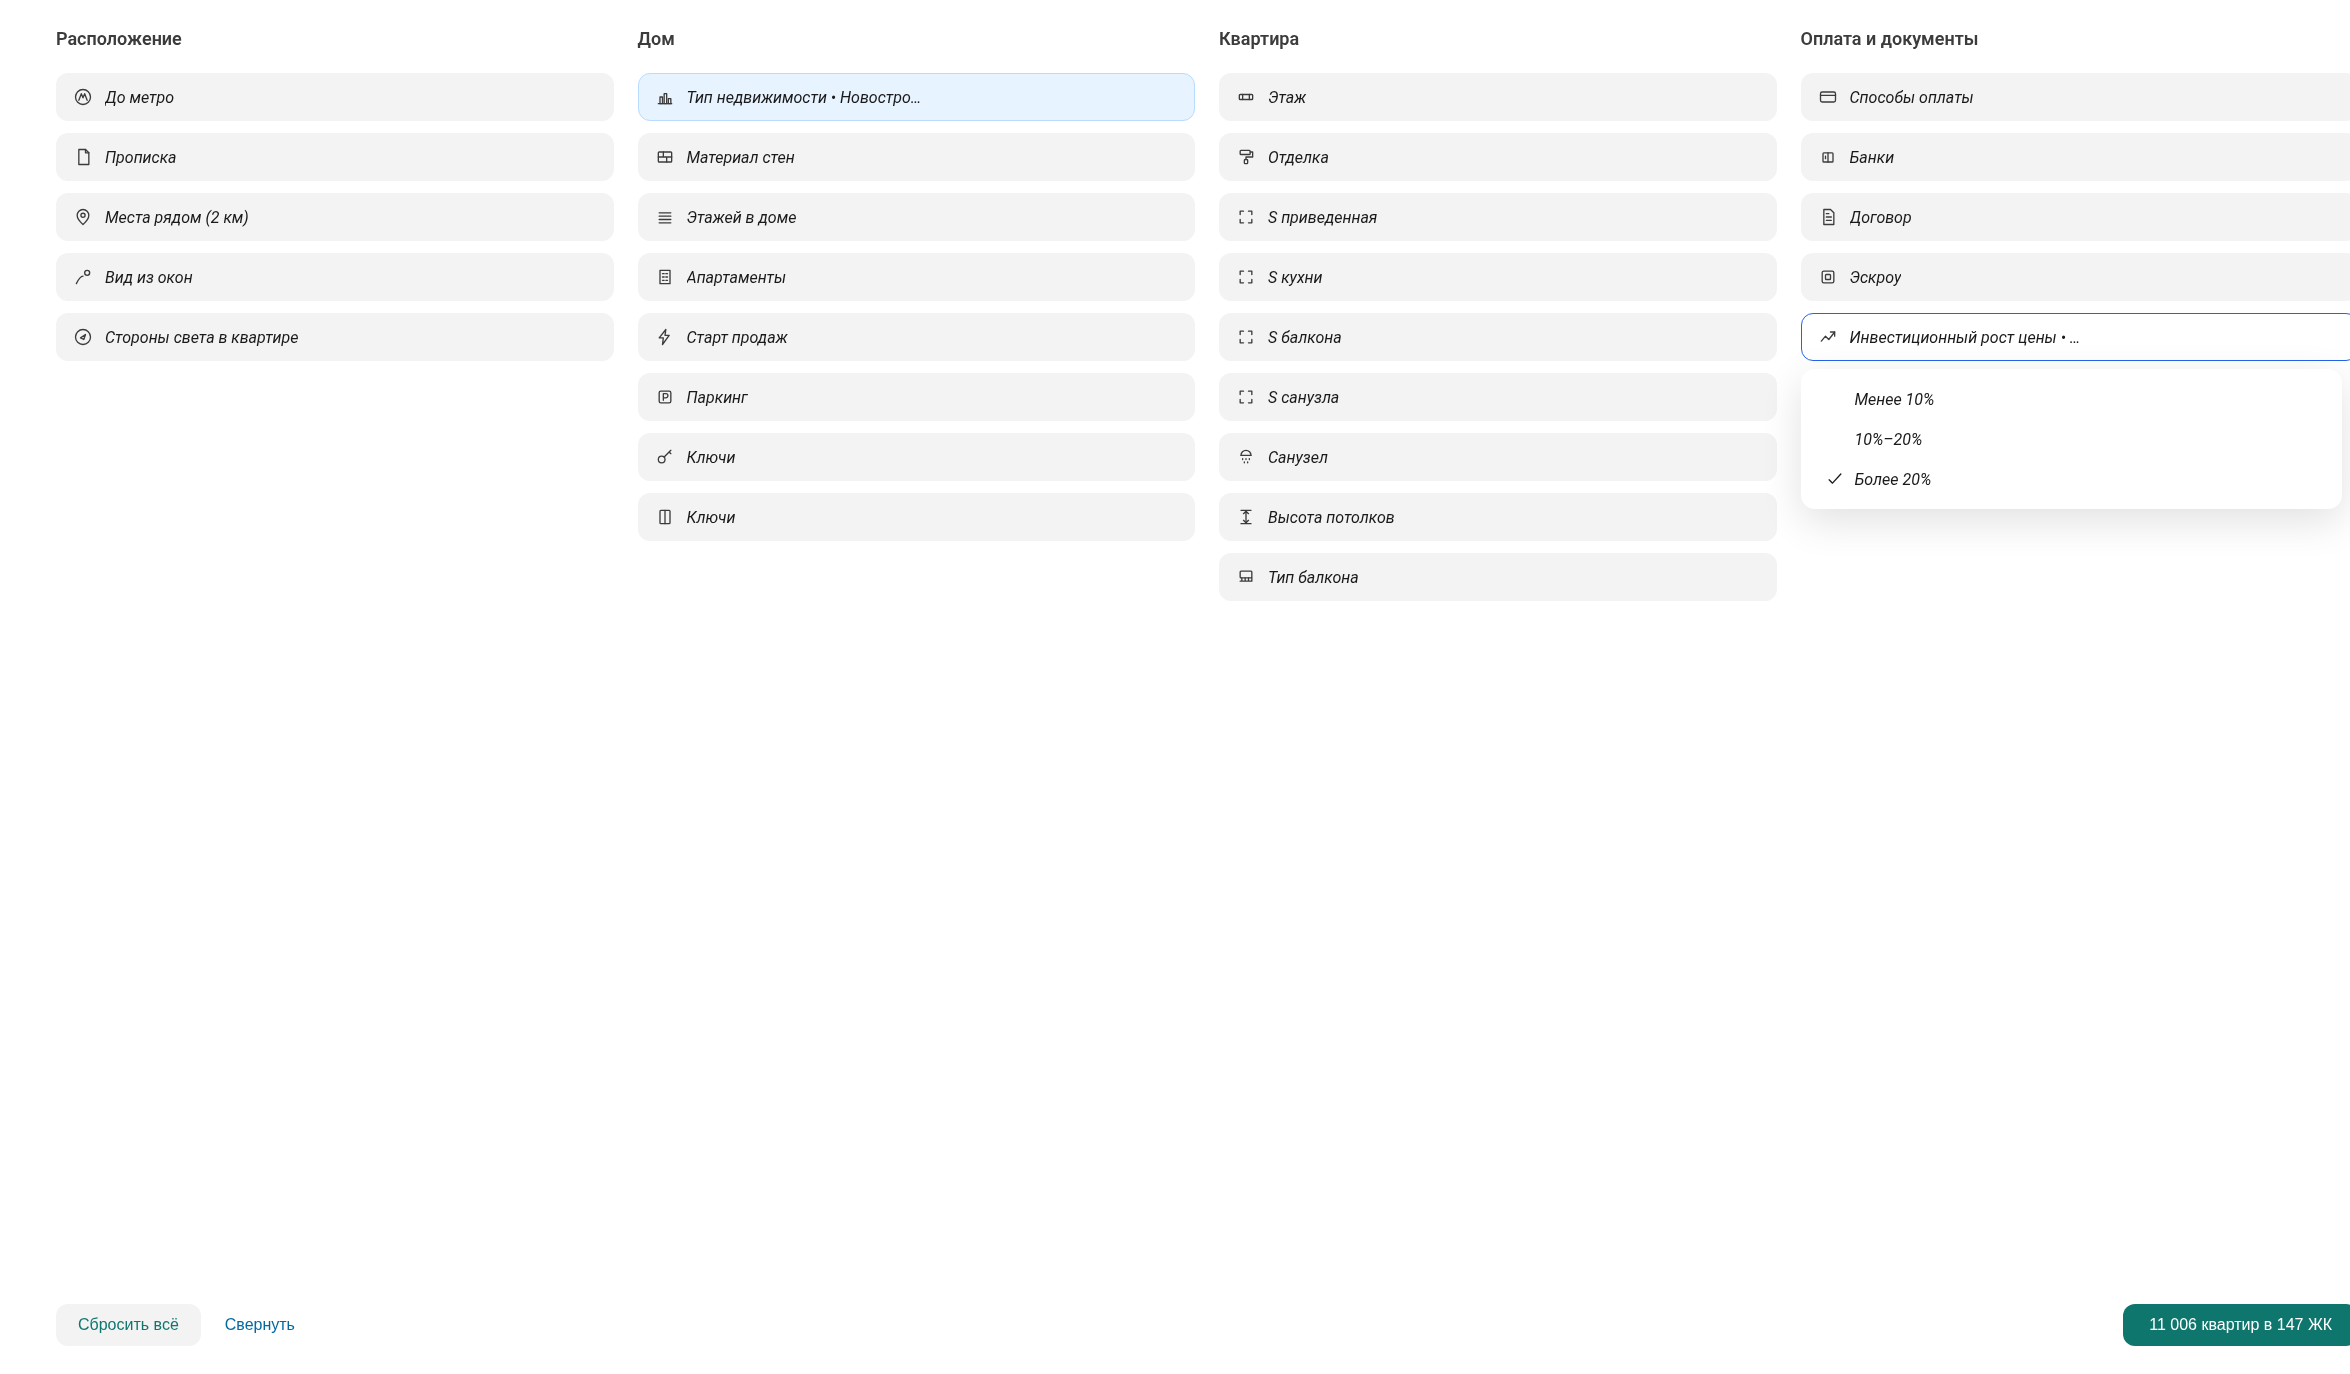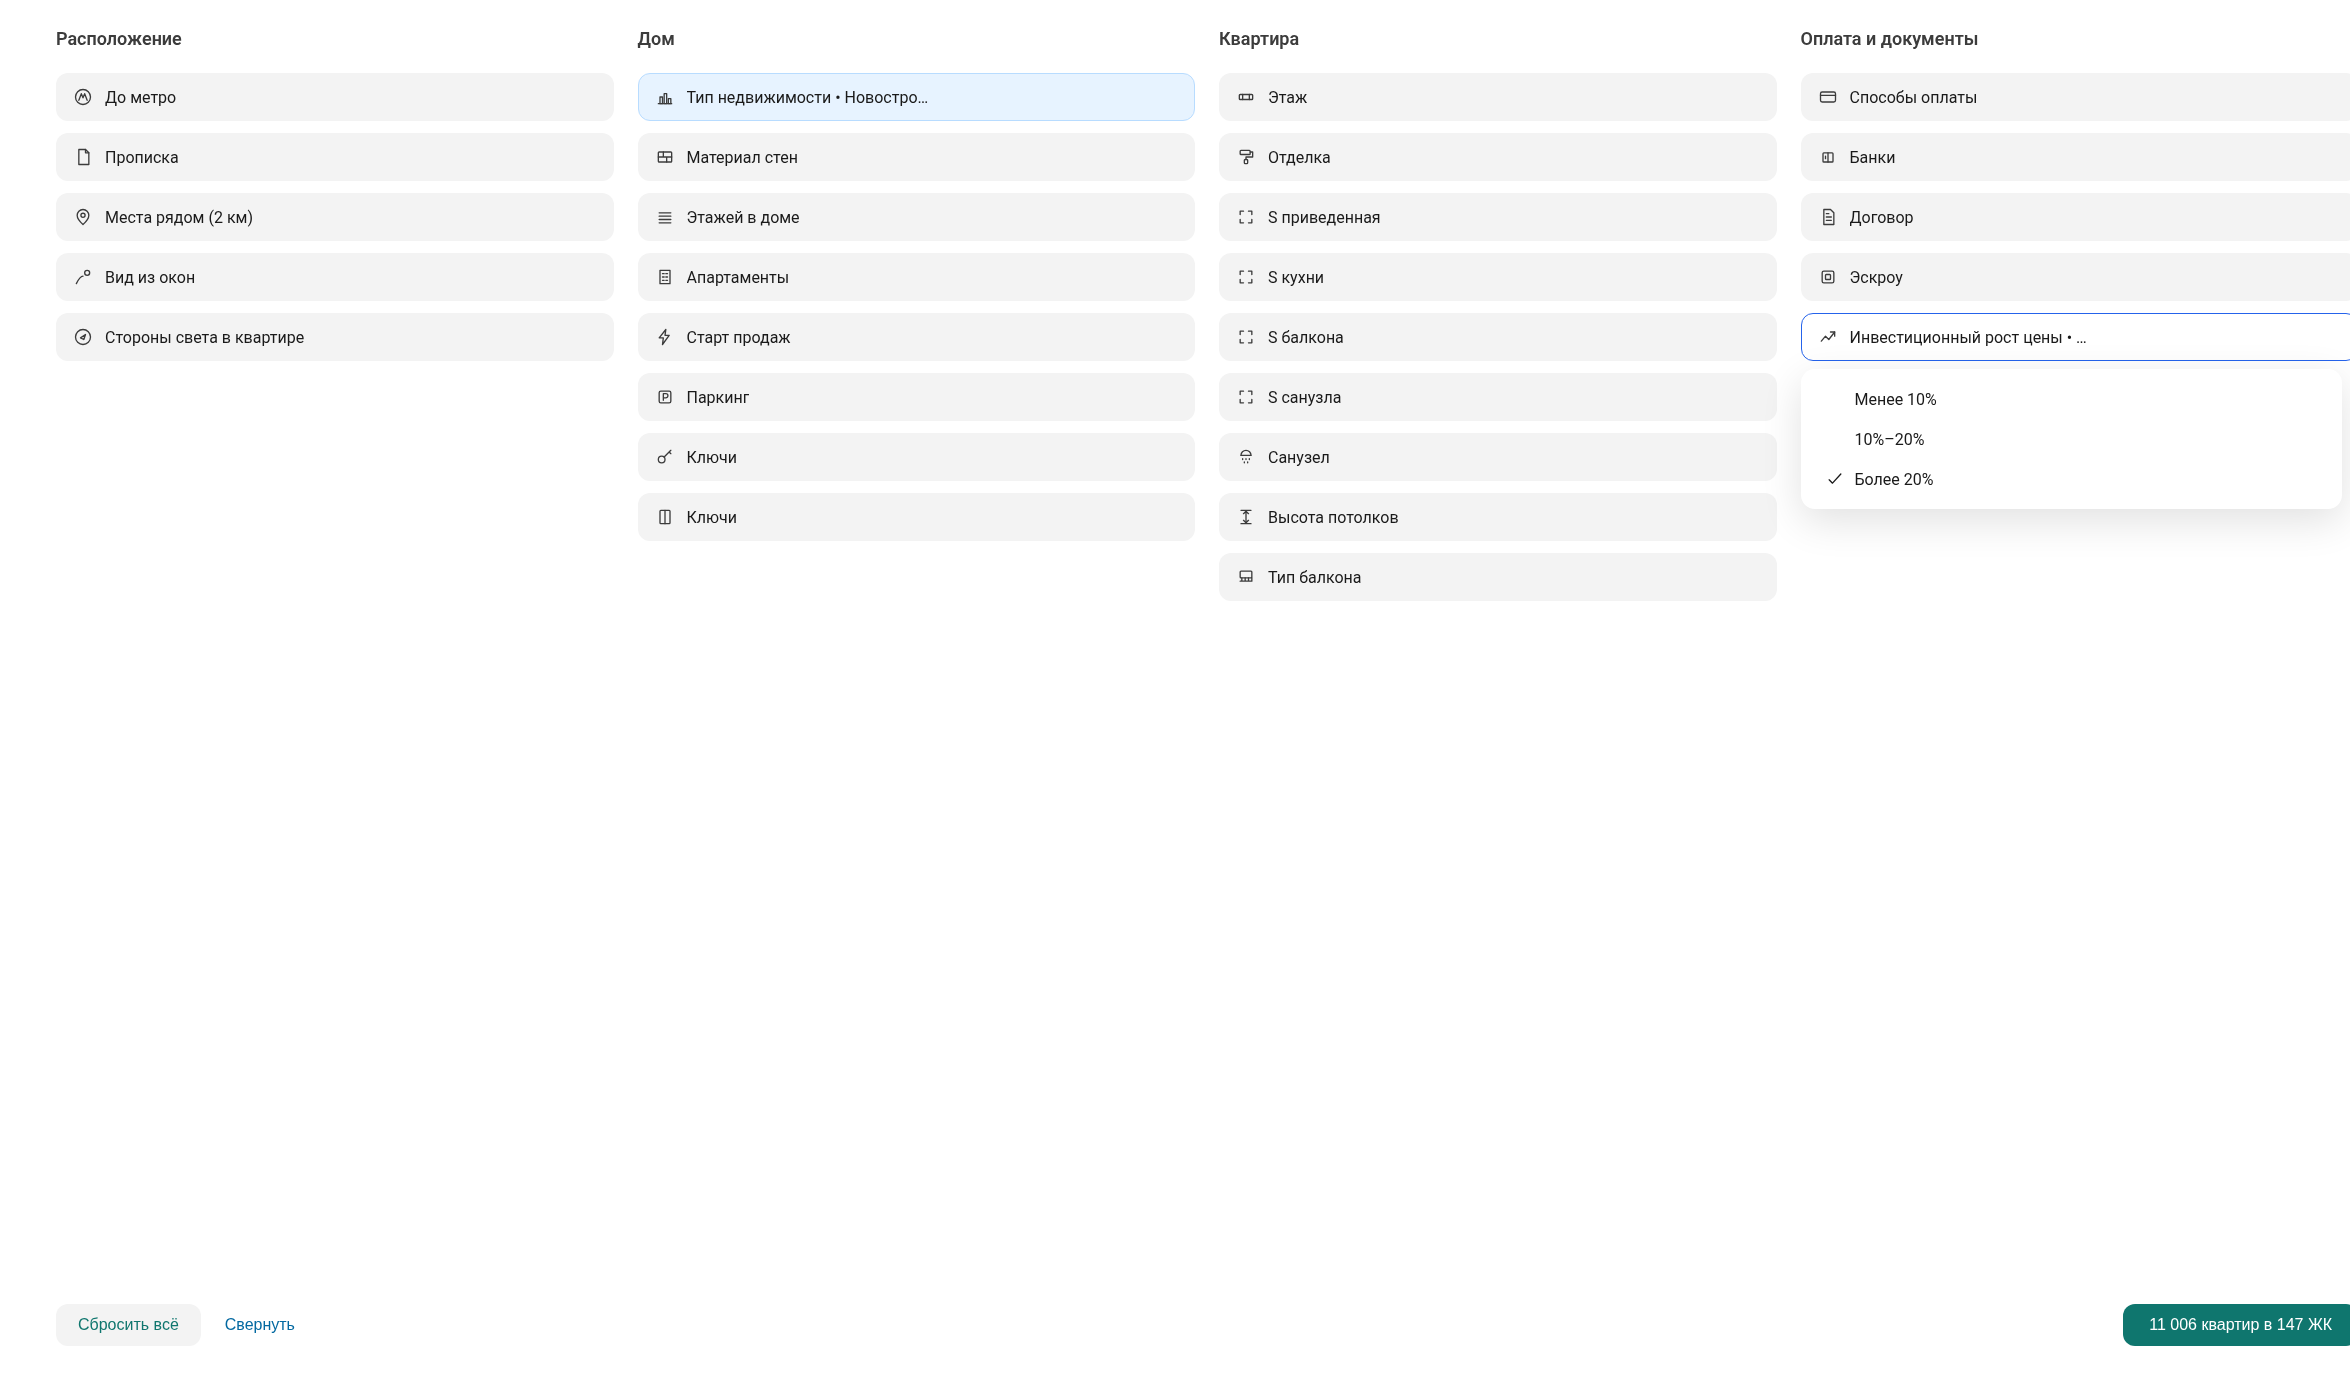--- a/index.html
+++ b/index.html
@@ -25,21 +25,21 @@
     flex: 1;
     align-items: start;
   }
   .col { min-width: 0; }
   .col h2 {
     font-size: 18px;
     font-weight: 600;
     color: #3c3c3c;
     margin-bottom: 24px;
   }
-  .chips { display: flex; flex-direction: column; gap: 12px; }
+  .chips { display: flex; flex-direction: column; gap: 12px; font-style: italic; }
   .chip {
     display: flex;
     align-items: center;
     gap: 12px;
     background: #f3f3f3;
     border-radius: 12px;
     padding: 12px 16px;
     cursor: pointer;
     font-size: 16px;
     color: #1a1a1a;

